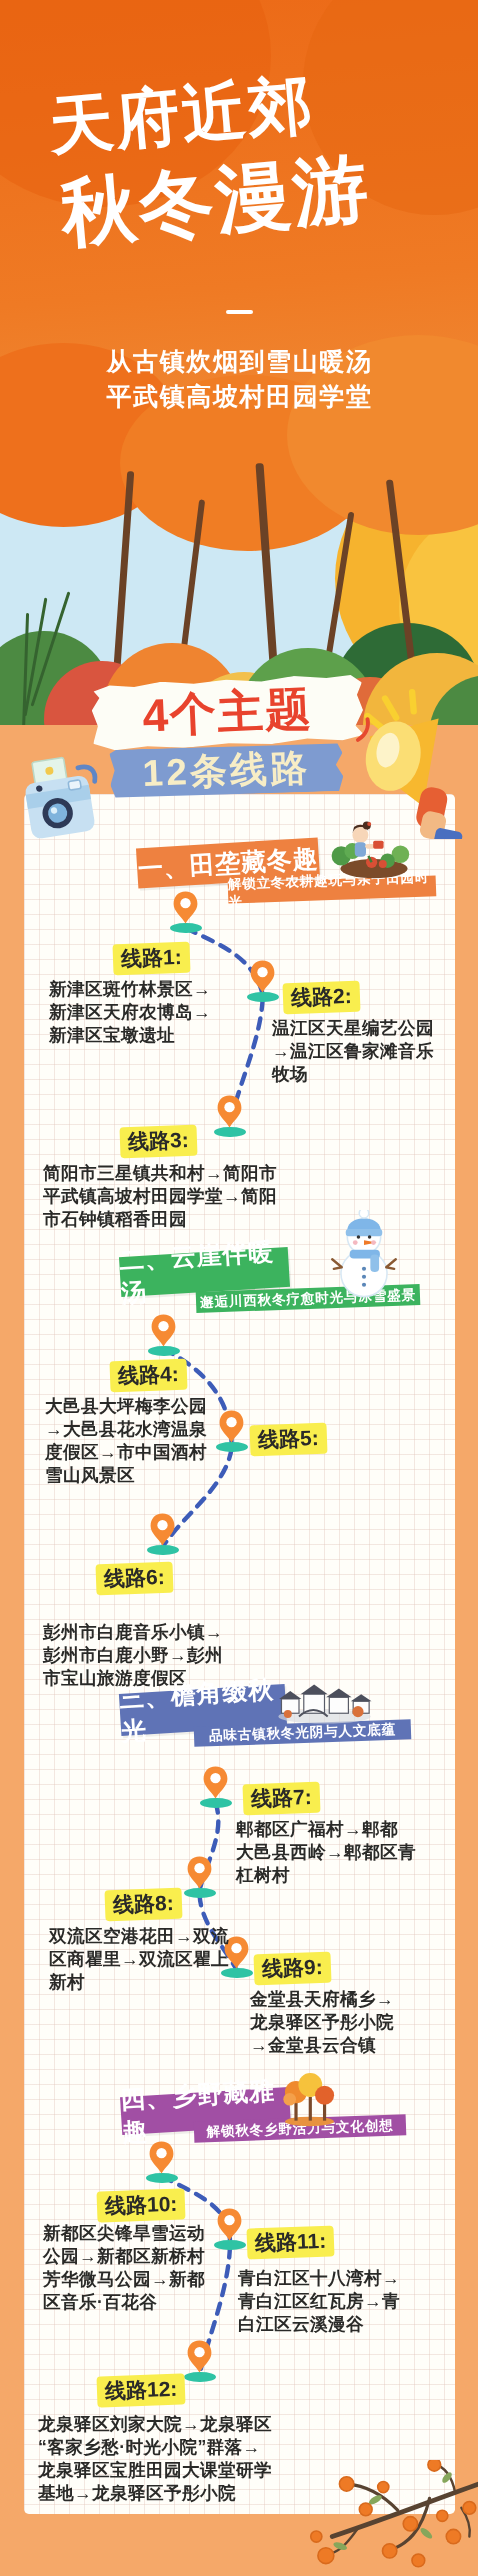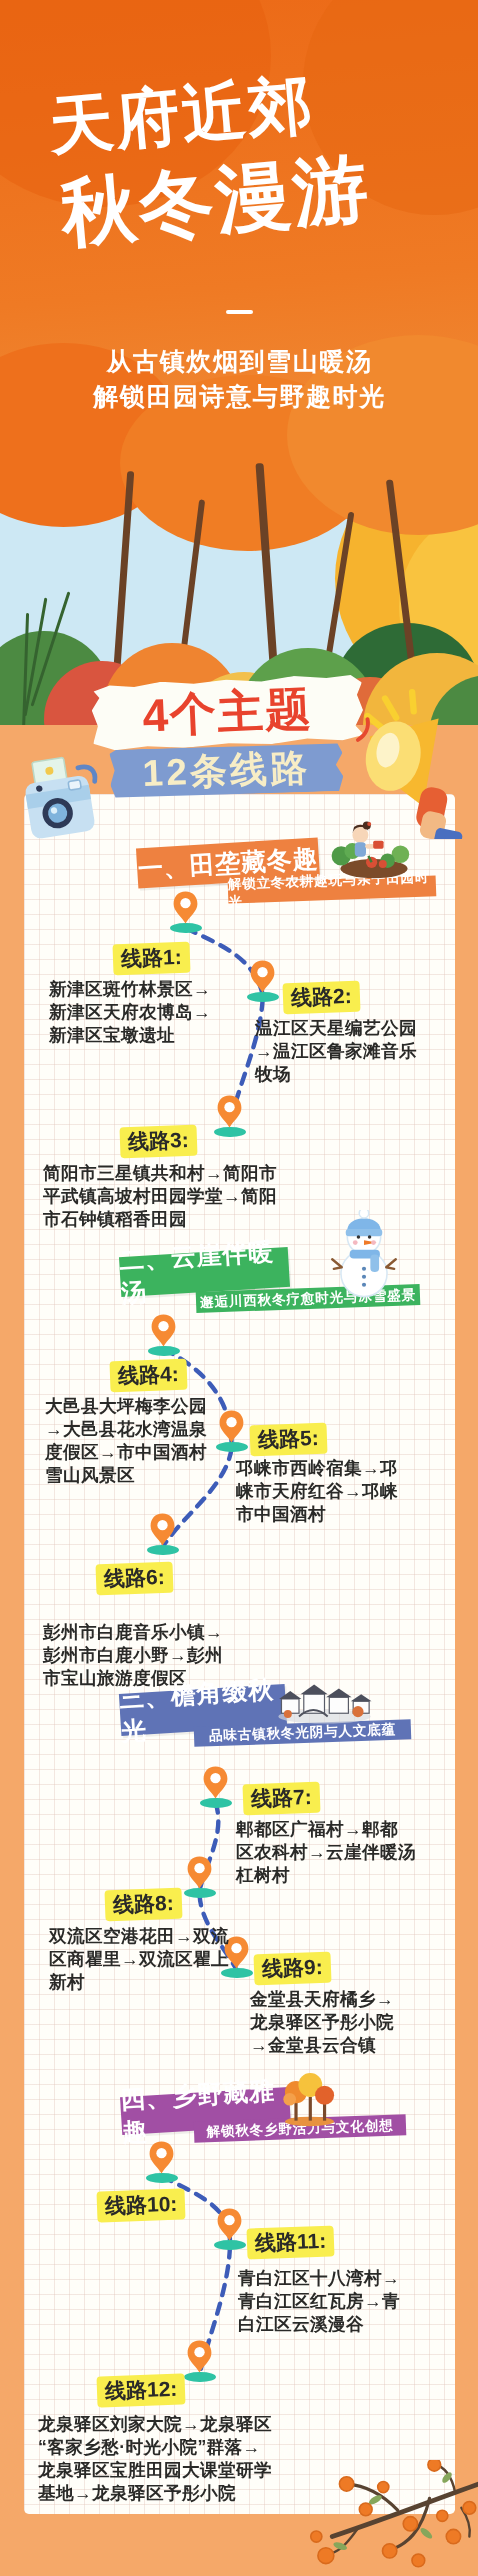--- a/index.html
+++ b/index.html
@@ -77,21 +77,21 @@
   
   .lbl{position:absolute;z-index:5;font-size:21px;font-weight:900;color:#2A2A28;
     padding:0.8px 8px 2.4px 8px;border-radius:4px;transform:rotate(-2deg);white-space:nowrap;}
   .l1{left:113px;top:943px;}  .l2{left:283px;top:982px;}  .l3{left:120px;top:1126px;}
   .l4{left:110px;top:1360px;}  .l5{left:250px;top:1424px;}  .l6{left:96px;top:1563px;}
   .l7{left:243px;top:1783px;}  .l8{left:105px;top:1889px;}  .l9{left:254px;top:1953px;}
   .l10{left:97px;top:2190px;} .l11{left:247px;top:2227px;} .l12{left:97px;top:2375px;}
 
   .rt{position:absolute;z-index:5;font-size:17.6px;line-height:23px;font-weight:700;color:#2A2A28;
     white-space:pre-line;letter-spacing:0.4px;}
-  .r1{left:49px;top:978px;width:184px;}  .r2{left:255px;top:1017px;width:184px;}
+  .r1{left:49px;top:978px;width:184px;}  .r2{left:272px;top:1017px;width:184px;}
   .r3{left:43px;top:1162px;width:247px;}  .r4{left:45px;top:1395px;width:184px;}
   .r5{left:236px;top:1457px;width:184px;} .r6{left:43px;top:1595px;width:200px;margin-top:26px;}
   .r7{left:236px;top:1818px;width:184px;} .r8{left:49px;top:1925px;width:200px;}
   .r9{left:250px;top:1988px;width:172px;} .r10{left:43px;top:2222px;width:184px;}
   .r11{left:238px;top:2267px;width:184px;}.r12{left:38px;top:2413px;width:255px;}
 
   
   .banner-main{position:absolute;z-index:5;color:#fff;font-weight:900;font-size:25px;
     display:flex;align-items:center;justify-content:center;letter-spacing:0.8px;
     transform:rotate(-3.5deg);box-shadow:1.6px 2.4px 0 rgba(0,0,0,.06);}
@@ -145,21 +145,21 @@
     <div class="bush bu7"></div>
     <div class="bush bu8"></div>
     <div class="reed rd1"></div>
     <div class="reed rd2"></div>
     <div class="reed rd3"></div>
 
     <div class="title-line t1">天府近郊</div>
     <div class="title-line t2">秋冬漫游</div>
     <div class="divider"></div>
     <div class="hsub hs1">从古镇炊烟到雪山暖汤</div>
-    <div class="hsub hs2">解锁田园诗意与野趣时光</div>
+    <div class="hsub hs2">平武镇高坡村田园学堂</div>
   </div>
 
   <div class="badge-paper">
     <span>4个主题</span>
   </div>
   <div class="badge-ribbon">
     <span>12条线路</span>
   </div>
 
   <svg class="deco camera" width="83" height="112" viewBox="0 0 104 140">
@@ -322,23 +322,20 @@
   </svg>
 
   <div class="banner-main b2m" style="background: rgb(60, 179, 94);">二、云崖伴暖汤</div>
   <div class="banner-sub b2s" style="background: rgb(60, 179, 94);">邂逅川西秋冬疗愈时光与冰雪盛景</div>
   <span class="lbl l4" style="background: rgb(249, 238, 78);">线路4:</span>
   <div class="rt r4">大邑县大坪梅李公园
 →大邑县花水湾温泉
 度假区→市中国酒村
 雪山风景区</div>
   <span class="lbl l5" style="background: rgb(249, 238, 78);">线路5:</span>
-  <div class="rt r5">邛崃市西岭宿集→邛
-崃市天府红谷→邛崃
-市中国酒村</div>
   <span class="lbl l6" style="background: rgb(249, 238, 78);">线路6:</span>
   <div class="rt r6">彭州市白鹿音乐小镇→
 彭州市白鹿小野→彭州
 市宝山旅游度假区</div>
 
   <svg class="deco snowman" width="70" height="89" viewBox="0 0 88 112">
     <circle cx="44" cy="80" r="29" fill="#FFFFFF" stroke="#D8E8F4" stroke-width="2"></circle>
     <circle cx="44" cy="34" r="21" fill="#FFFFFF" stroke="#D8E8F4" stroke-width="2"></circle>
     <path d="M23 24 C26 6 62 6 65 24 L65 30 L23 30 Z" fill="#7FB6E8"></path>
     <rect x="21" y="24" width="46" height="9" rx="4" fill="#8FC0EA"></rect>
@@ -354,21 +351,21 @@
     <circle cx="44" cy="84" r="2.6" fill="#5B87B8"></circle>
     <circle cx="44" cy="94" r="2.6" fill="#5B87B8"></circle>
     <path d="M16 72 L4 62 M16 72 L6 74" stroke="#8A5A33" stroke-width="3" stroke-linecap="round"></path>
     <path d="M72 72 L84 62 M72 72 L82 74" stroke="#8A5A33" stroke-width="3" stroke-linecap="round"></path>
   </svg>
 
   <div class="banner-main b3m" style="background: rgb(95, 115, 182);">三、檐角缀秋光</div>
   <div class="banner-sub b3s" style="background: rgb(95, 115, 182);">品味古镇秋冬光阴与人文底蕴</div>
   <span class="lbl l7" style="background: rgb(249, 238, 78);">线路7:</span>
   <div class="rt r7">郫都区广福村→郫都
-区农科村→云崖伴暖汤
+大邑县西岭→郫都区青
 杠树村</div>
   <span class="lbl l8" style="background: rgb(249, 238, 78);">线路8:</span>
   <div class="rt r8">双流区空港花田→双流
 区商瞿里→双流区瞿上
 新村</div>
   <span class="lbl l9" style="background: rgb(249, 238, 78);">线路9:</span>
   <div class="rt r9">金堂县天府橘乡→
 龙泉驿区予彤小院
 →金堂县云合镇</div>
 
@@ -383,20 +380,24 @@
     <rect x="98" y="33" width="20" height="15" fill="#FDFDFD" stroke="#595C68" stroke-width="1.5"></rect>
     <polygon points="95,33 108,24 121,33" fill="#4C4F5C"></polygon>
     <path d="M30 52 Q48 36 66 52" fill="none" stroke="#50535E" stroke-width="2.5"></path>
     <circle cx="104" cy="46" r="7" fill="#D9713A"></circle>
     <circle cx="16" cy="49" r="5" fill="#D9713A"></circle>
   </svg>
 
   <div class="banner-main b4m" style="background: rgb(161, 79, 164);">四、乡野藏雅趣</div>
   <div class="banner-sub b4s" style="background: rgb(161, 79, 164);">解锁秋冬乡野活力与文化创想</div>
   <span class="lbl l10" style="background: rgb(249, 238, 78);">线路10:</span>
+  <div class="rt r10">新都区尖锋旱雪运动
+公园→新都区新桥村
+芳华微马公园→新都
+区音乐·百花谷</div>
   <span class="lbl l11" style="background: rgb(249, 238, 78);">线路11:</span>
   <div class="rt r11">青白江区十八湾村→
 青白江区红瓦房→青
 白江区云溪漫谷</div>
   <span class="lbl l12" style="background: rgb(249, 238, 78);">线路12:</span>
   <div class="rt r12">龙泉驿区刘家大院→龙泉驿区
 “客家乡愁·时光小院”群落→
 龙泉驿区宝胜田园大课堂研学
 基地→龙泉驿区予彤小院</div>
 

